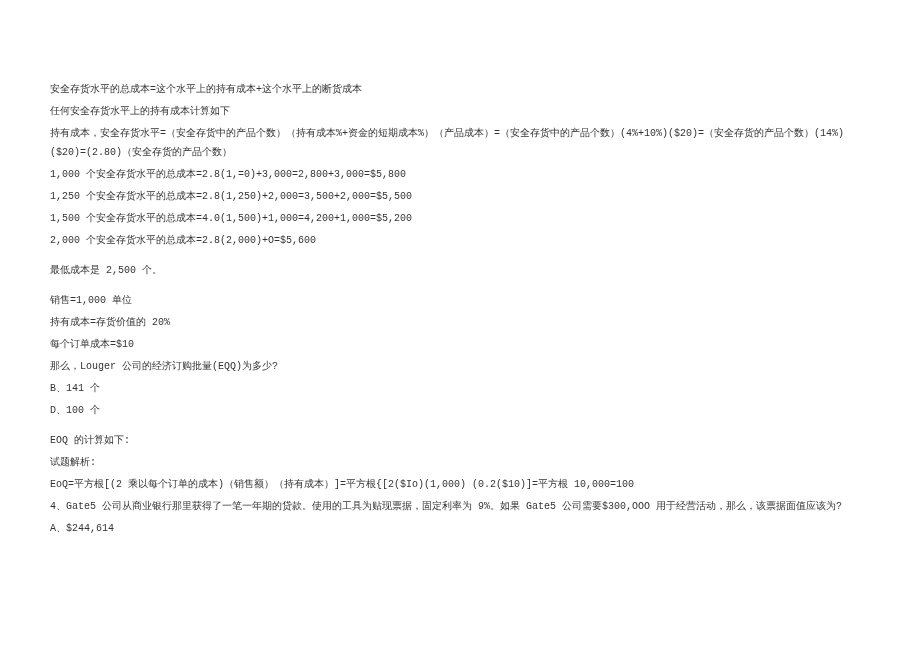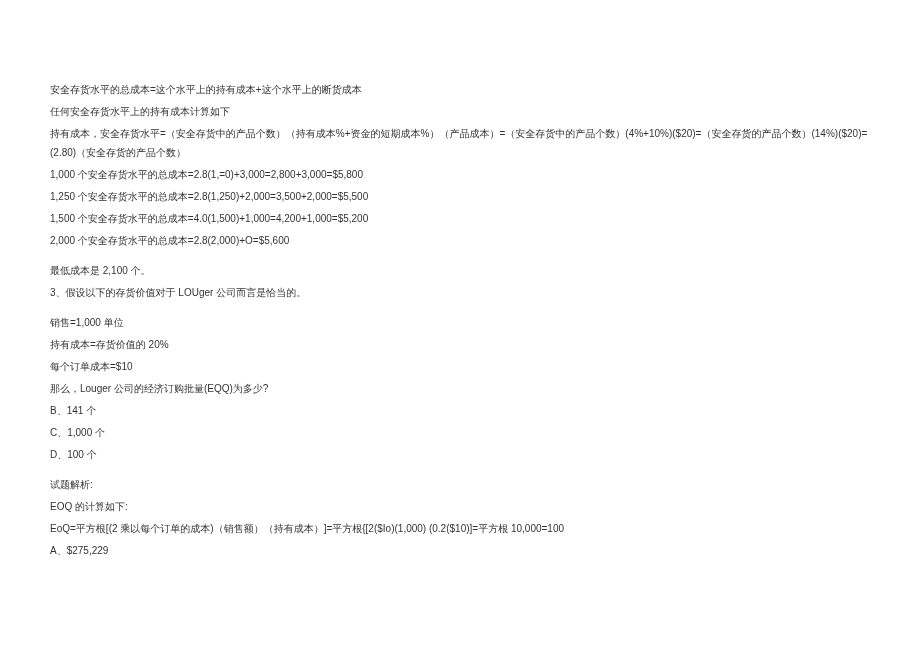--- a/index.html
+++ b/index.html
@@ -1,18 +1,19 @@
 <!DOCTYPE html>
 <html><head>
   <meta charset="utf-8">
   <style>
     * {
       margin: 0;
       padding: 0;
       box-sizing: border-box;
+      font-family: Liberation Mono, monospace;
     }
     body {
       width: 920px;
       height: 651px;
       background: #ffffff;
       font-family: "Microsoft YaHei", "SimSun", Arial, sans-serif;
       font-size: 10px;
       color: #333333;
       padding: 80px 50px 20px 50px;
       line-height: 1.9;
@@ -29,28 +30,27 @@
 
 <div id="content">
     <div class="line">安全存货水平的总成本=这个水平上的持有成本+这个水平上的断货成本</div>
     <div class="line">任何安全存货水平上的持有成本计算如下</div>
     <div class="line">持有成本，安全存货水平=（安全存货中的产品个数）（持有成本%+资金的短期成本%）（产品成本）=（安全存货中的产品个数）(4%+10%)($20)=（安全存货的产品个数）(14%)($20)=(2.80)（安全存货的产品个数）</div>
     <div class="line">1,000 个安全存货水平的总成本=2.8(1,=0)+3,000=2,800+3,000=$5,800</div>
     <div class="line">1,250 个安全存货水平的总成本=2.8(1,250)+2,000=3,500+2,000=$5,500</div>
     <div class="line">1,500 个安全存货水平的总成本=4.0(1,500)+1,000=4,200+1,000=$5,200</div>
     <div class="line">2,000 个安全存货水平的总成本=2.8(2,000)+O=$5,600</div>
     <div class="spacer"></div>
-    <div class="line">最低成本是 2,100 个。</div>
-    <div class="line">3、假设以下的存货价值对于 LOUger 公司而言是恰当的。</div>
+    <div class="line">最低成本是 2,500 个。</div>
     <div class="spacer"></div>
     <div class="line">销售=1,000 单位</div>
     <div class="line">持有成本=存货价值的 20%</div>
     <div class="line">每个订单成本=$10</div>
     <div class="line">那么，Louger 公司的经济订购批量(EQQ)为多少?</div>
     <div class="line">B、141 个</div>
-    <div class="line">C、1,000 个</div>
     <div class="line">D、100 个</div>
     <div class="spacer"></div>
+    <div class="line">EOQ 的计算如下:</div>
     <div class="line">试题解析:</div>
-    <div class="line">EOQ 的计算如下:</div>
     <div class="line">EoQ=平方根[(2 乘以每个订单的成本)（销售额）（持有成本）]=平方根{[2($Io)(1,000)         (0.2($10)]=平方根 10,000=100</div>
-    <div class="line">A、$275,229</div>
+    <div class="line">4、Gate5 公司从商业银行那里获得了一笔一年期的贷款。使用的工具为贴现票据，固定利率为 9%。如果 Gate5 公司需要$300,OOO 用于经营活动，那么，该票据面值应该为?</div>
+    <div class="line">A、$244,614</div>
   </div>
 
 </body></html>

